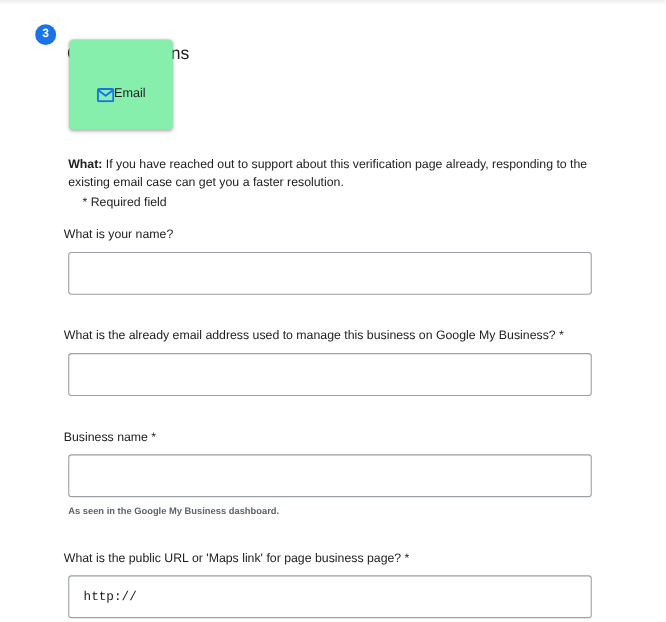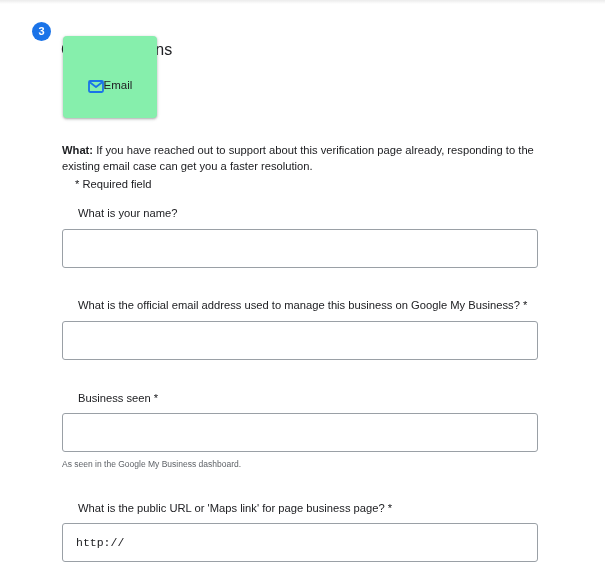--- a/index.html
+++ b/index.html
@@ -30,21 +30,21 @@
   .option-card .card-label { margin-top: 15px; font-size: 11.5px; color: #202124; }
   .note {
     position: absolute; left: 62px; top: 142px; width: 480px;
     font-size: 11.2px; line-height: 16px; color: #202124;
   }
   .note b { font-weight: bold; }
   .required {
     position: absolute; left: 62px; top: 178px; font-size: 11.2px; color: #202124; margin-left: 13px;
   }
   .field-label {
-    position: absolute; left: 78px; font-size: 11.2px; color: #202124;
+    position: absolute; left: 58px; font-size: 11.2px; color: #202124;
   }
   .text-input {
     position: absolute; left: 62px; width: 474px; height: 37px;
     border: 1px solid #9aa0a6; border-radius: 3px; background: #fff;
     box-sizing: content-box; padding: 0; margin: 0;
     font-family: Liberation Mono, monospace;
     font-size: 11.5px; color: #202124; text-indent: 13px; outline: none;
   }
   .hint {
     position: absolute; left: 62px; font-size: 8.5px; color: #5f6368;
@@ -68,21 +68,21 @@
   <div class="card-label">Email</div>
 </div>
 
 <div class="note"><b>What:</b><span> If you have reached out to support about this verification page already, responding to the existing email case can get you a faster resolution.</span></div>
 
 <div class="required">* Required field</div>
 
 <div class="field-label" style="top:207px;">What is your name?</div>
 <input class="text-input" style="top: 229px;" type="text" value="">
 
-<div class="field-label" style="top:299px;">What is the official email address used to manage this business on Google My Business? *</div>
+<div class="field-label" style="top:299px;">What is the already email address used to manage this business on Google My Business? *</div>
 <input class="text-input" style="top: 321px;" type="text" value="">
 
-<div class="field-label" style="top:392px;">Business seen *</div>
+<div class="field-label" style="top:392px;">Business name *</div>
 <input class="text-input" style="top: 413px;" type="text" value="">
-<div class="hint" style="top:459px;">As seen in the Google My Business dashboard.</div>
+<div class="hint" style="top:459px;font-weight:bold;">As seen in the Google My Business dashboard.</div>
 
 <div class="field-label" style="top:502px;">What is the public URL or 'Maps link' for page business page? *</div>
 <input class="text-input" style="top: 523px;" type="text" value="http://">
 
 </body></html>

